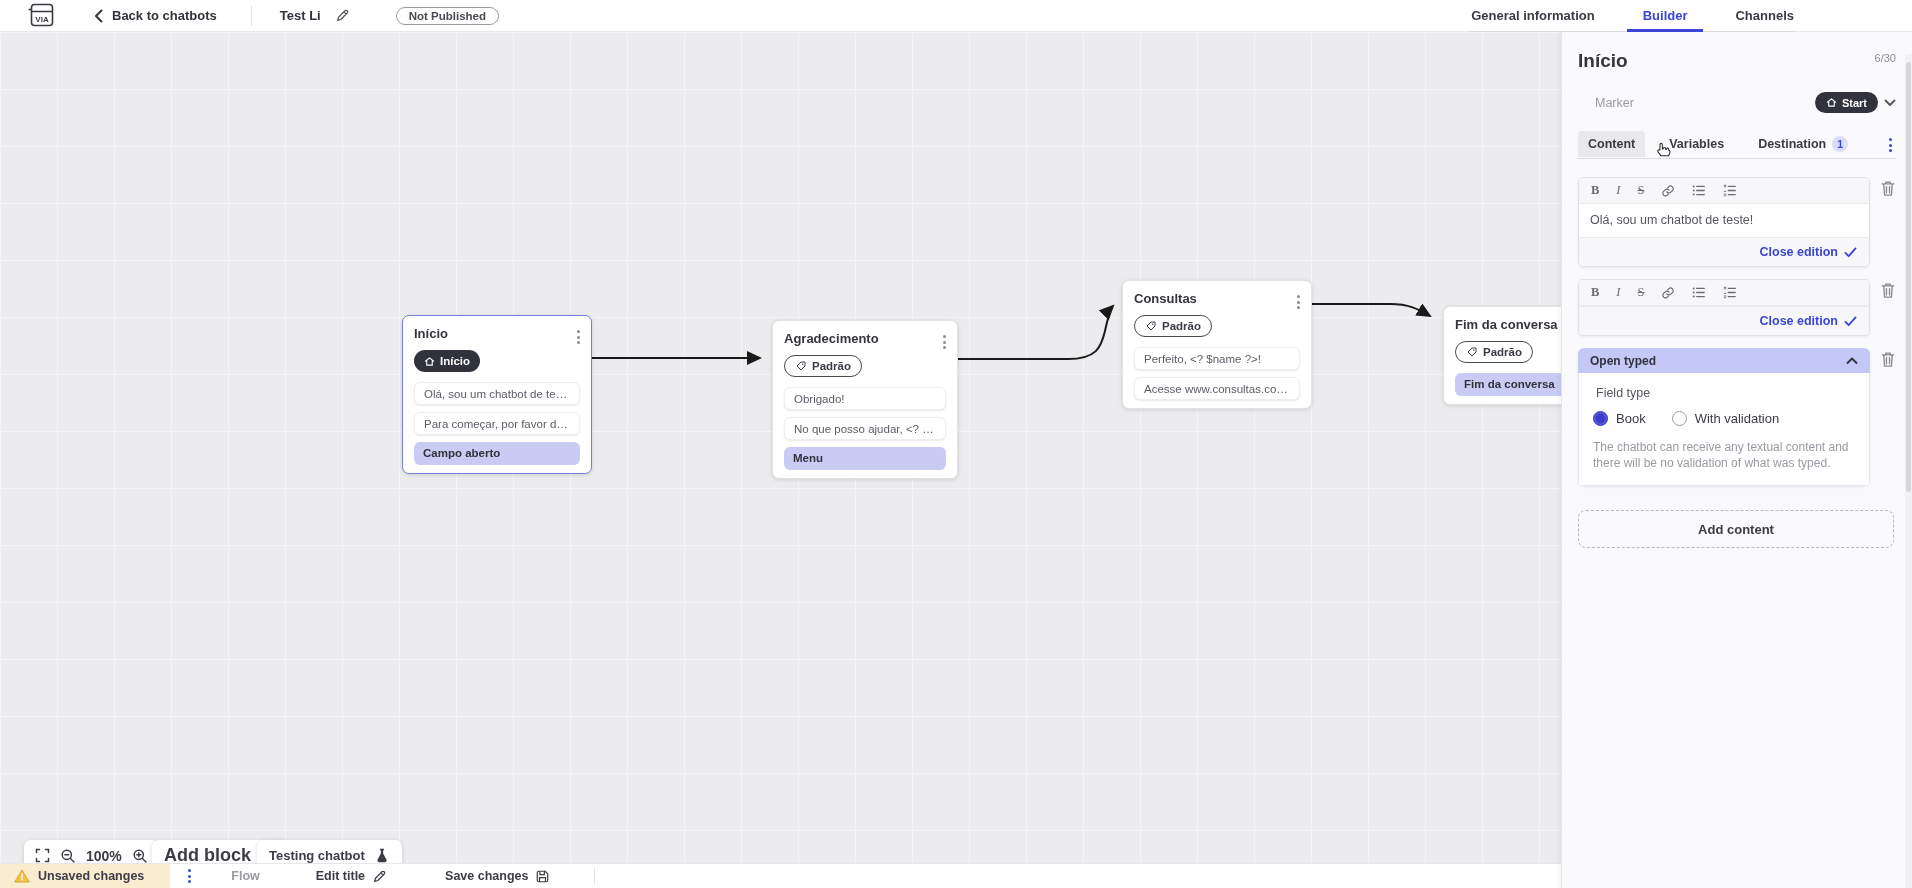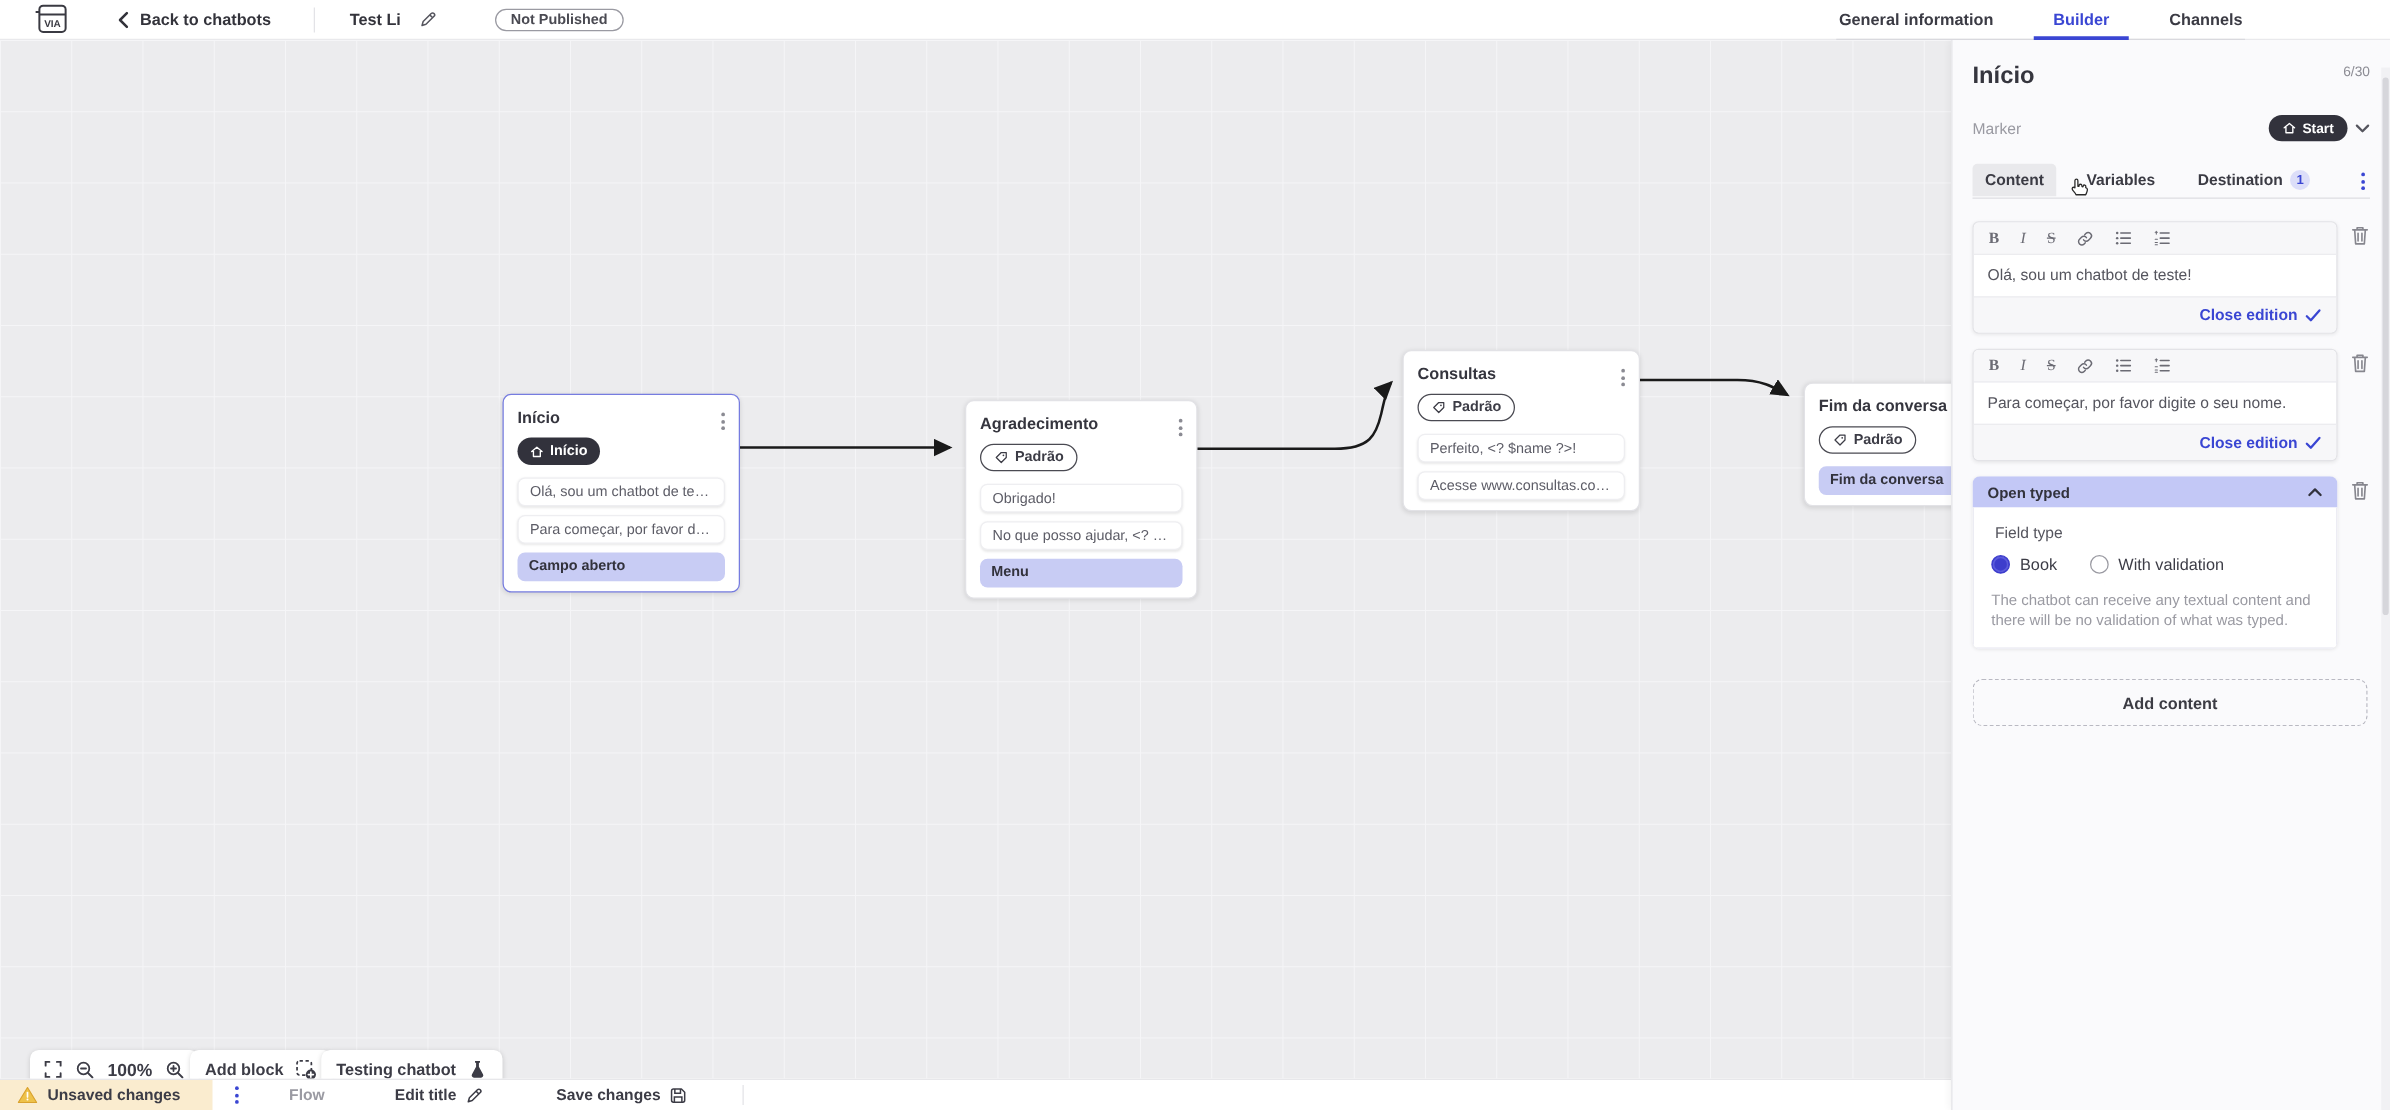--- a/index.html
+++ b/index.html
@@ -48,21 +48,21 @@
   .bcard { height:23px; line-height:23px; border-radius:6px; font-size:11.5px; padding:0 9px;
            white-space:nowrap; overflow:hidden; text-overflow:ellipsis; cursor:pointer; }
   .bcard.message { background:#fff; color:#5c5c66; border:1px solid #eeeef1; box-shadow:0 1px 2px rgba(0,0,0,.09); }
   .bcard.action { background:#c8ccf4; color:#32323c; font-weight:700; }
 
   
   .float-card { position:absolute; height:31px; background:#fff; border-radius:7px;
                 box-shadow:0 1px 4px rgba(0,0,0,.15); display:flex; align-items:center; z-index:5; }
   .zoombar { left:24px; top:808px; padding:0 11px; gap:10px; }
   .zoom-level { font-size:14px; font-weight:700; color:#3c3c46; }
-  .addblockbar { left:152px; top:808px; padding:0 12px; gap:9px; font-size:13px; font-weight:700; }
+  .addblockbar { left:152px; top:808px; padding:0 12px; gap:9px; font-size:18px; font-weight:700; }
   .testbar { left:257px; top:808px; padding:0 12px; gap:9px; font-size:13px; font-weight:700; }
   .icon-btn { display:flex; align-items:center; cursor:pointer; }
 
   
   .statusbar { position:absolute; left:0; top:863px; width:1561px; height:25px; background:#fff;
                border-top:1px solid #e7e7ea; display:flex; align-items:center; z-index:7; font-size:12.5px; }
   .unsaved { height:25px; display:flex; align-items:center; gap:8px; background:#faeccf;
              padding:0 26px 0 14px; font-weight:700; color:#3c3c46; }
   .sb-item { display:flex; align-items:center; gap:7px; font-weight:700; color:#3c3c46; cursor:pointer; }
   .sb-flow { color:#9a9aa2; margin-left:38px; }
@@ -75,21 +75,21 @@
   .panel { position:absolute; left:1561px; top:32px; width:351px; height:856px; background:#fafafc;
            border-left:1px solid #e4e4e8; box-shadow:-2px 0 6px rgba(0,0,0,.05); z-index:10; }
   .panel-header { height:22px; background:#f4f4f6; border-bottom:1px solid #e7e7ea; display:flex;
                   align-items:center; justify-content:space-between; padding:0 16px; }
   .panel-header .t { font-size:11.5px; font-weight:700; color:#3c3c44; }
   .close-x { font-size:15px; color:#55555e; cursor:pointer; line-height:1; }
   .panel-body { padding:14px 16px 0 16px; position:relative; }
   .title-row { display:flex; align-items:flex-start; justify-content:space-between; margin-top:4px; }
   .block-name { font-size:19px; font-weight:700; color:#35353e; }
   .char-count { font-size:11px; color:#8b8b93; margin-top:2px; }
-  .marker-row { display:flex; align-items:center; justify-content:space-between; margin-top:20px; }
+  .marker-row { display:flex; align-items:center; justify-content:space-between; margin-top:20px;margin-left:17px; }
   .marker-label { font-size:12.5px; color:#9a9aa2; }
   .marker-value { display:flex; align-items:center; gap:6px; cursor:pointer; }
   .start-pill { display:inline-flex; align-items:center; gap:5px; background:#32323c; color:#fff;
                 border-radius:999px; height:21px; padding:0 11px; font-size:11px; font-weight:700; }
 
   .panel-tabs { display:flex; align-items:center; margin-top:16px; border-bottom:1px solid #dddde1;
                 height:30px; position:relative; }
   .ptab { font-size:12.5px; font-weight:700; color:#3b3b44; padding:6px 10px; cursor:pointer;
           display:flex; align-items:center; gap:6px; }
   .ptab.active { background:#e9e9ec; border-radius:4px 4px 0 0; }
@@ -434,21 +434,20 @@
                   <path d="M8 4h13 M8 11h13 M8 18h13" stroke="#6b6b74" stroke-width="2.2" stroke-linecap="round"></path>
                 </svg>
             </span>
             <span class="fmt">
               <svg width="14" height="13" viewBox="0 0 24 22">
                   <path d="M2 3h3 M3.5 1.5v4 M2 12.5h3 M2 17h3 M2 20h3" stroke="#6b6b74" stroke-width="1.5" stroke-linecap="round"></path>
                   <path d="M9 4h12 M9 11h12 M9 18h12" stroke="#6b6b74" stroke-width="2.2" stroke-linecap="round"></path>
                 </svg>
             </span>
           </div>
-          <div class="editor-text">Para começar, por favor digite o seu nome.</div>
           <div class="editor-foot">
             <span class="close-edition">
               <span>Close edition</span>
               <svg width="13" height="11" viewBox="0 0 14 12">
                 <polyline points="1.5,6.5 5,10 12.5,1.5" fill="none" stroke="#3a46d3" stroke-width="2" stroke-linecap="round" stroke-linejoin="round"></polyline>
               </svg>
             </span>
           </div>
         </div>
         <span class="trash">

